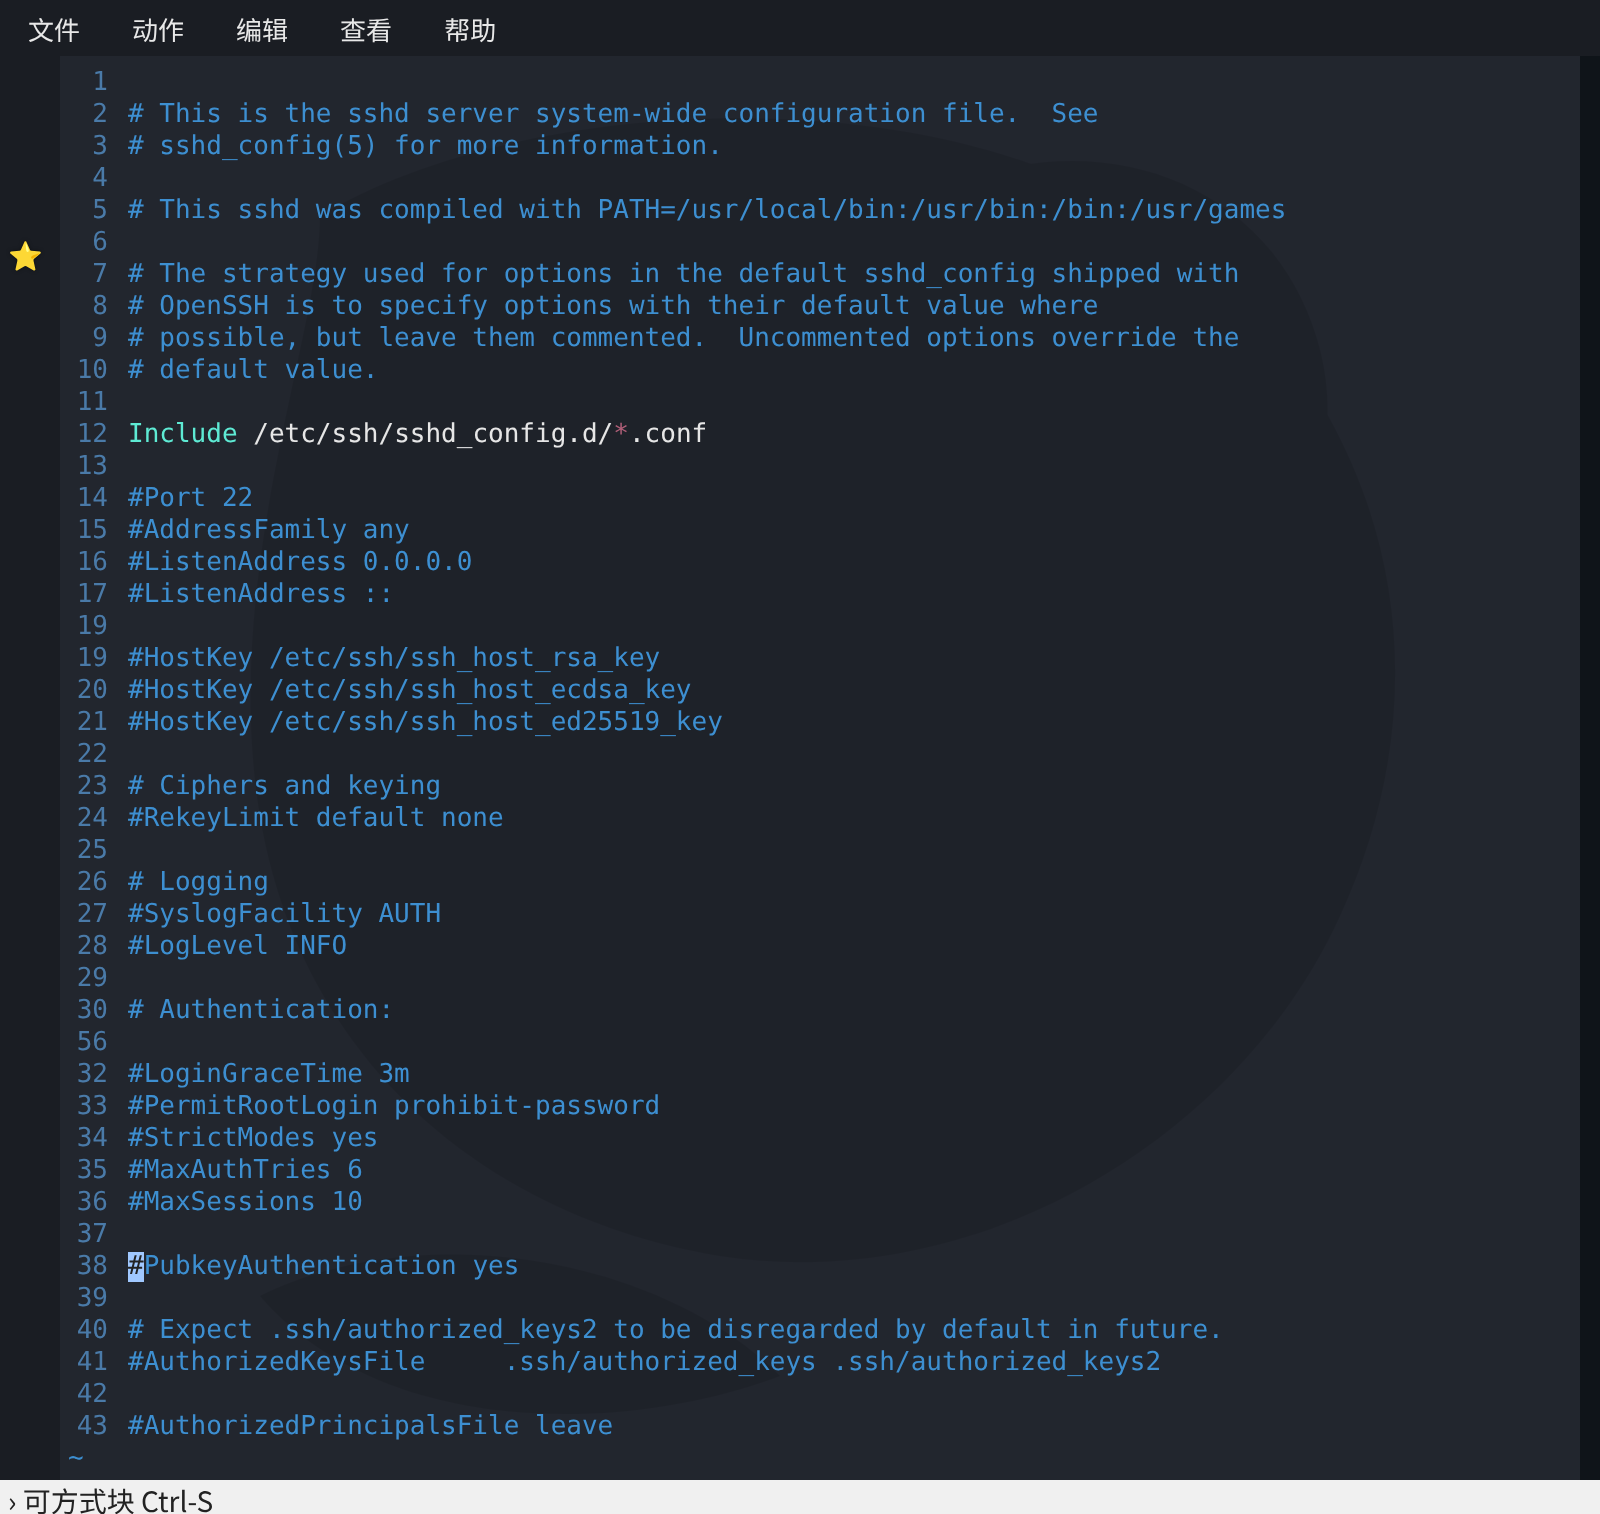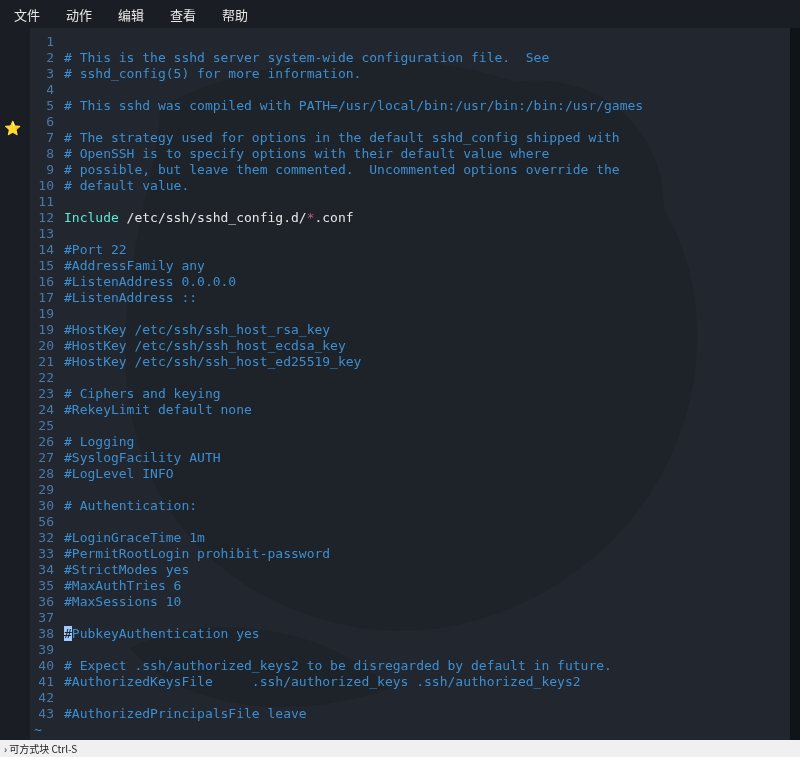--- a/index.html
+++ b/index.html
@@ -88,21 +88,21 @@
   .tilde-row {
     color: #3d8fd1;
     font-size: 13px;
     line-height: 16px;
     padding-left: 4px;
   }
   .statusbar {
     height: 17px;
     background: #f0f0f0;
     color: #222;
-    font-size: 10px;
+    font-size: 14px;
     font-family: "Noto Sans CJK SC", "PingFang SC", sans-serif;
     padding: 1px 4px 0 4px;
     overflow: hidden;
     white-space: nowrap;
   }
   .right-edge {
     width: 10px;
     background: #0f1419;
   }
 </style>
@@ -160,21 +160,21 @@
         <div class="row"><span class="ln">22</span><span class="content"></span></div>
         <div class="row"><span class="ln">23</span><span class="content"><span class="tok-comment"># Ciphers and keying</span></span></div>
         <div class="row"><span class="ln">24</span><span class="content"><span class="tok-comment">#RekeyLimit default none</span></span></div>
         <div class="row"><span class="ln">25</span><span class="content"></span></div>
         <div class="row"><span class="ln">26</span><span class="content"><span class="tok-comment"># Logging</span></span></div>
         <div class="row"><span class="ln">27</span><span class="content"><span class="tok-comment">#SyslogFacility AUTH</span></span></div>
         <div class="row"><span class="ln">28</span><span class="content"><span class="tok-comment">#LogLevel INFO</span></span></div>
         <div class="row"><span class="ln">29</span><span class="content"></span></div>
         <div class="row"><span class="ln">30</span><span class="content"><span class="tok-comment"># Authentication:</span></span></div>
         <div class="row"><span class="ln">56</span><span class="content"></span></div>
-        <div class="row"><span class="ln">32</span><span class="content"><span class="tok-comment">#LoginGraceTime 1m</span></span></div>
+        <div class="row"><span class="ln">32</span><span class="content"><span class="tok-comment">#LoginGraceTime 3m</span></span></div>
         <div class="row"><span class="ln">33</span><span class="content"><span class="tok-comment">#PermitRootLogin prohibit-password</span></span></div>
         <div class="row"><span class="ln">34</span><span class="content"><span class="tok-comment">#StrictModes yes</span></span></div>
         <div class="row"><span class="ln">35</span><span class="content"><span class="tok-comment">#MaxAuthTries 6</span></span></div>
         <div class="row"><span class="ln">36</span><span class="content"><span class="tok-comment">#MaxSessions 10</span></span></div>
         <div class="row"><span class="ln">37</span><span class="content"></span></div>
         <div class="row"><span class="ln">38</span><span class="content"><span class="cursor-block">#</span><span class="tok-comment">PubkeyAuthentication yes</span></span></div>
         <div class="row"><span class="ln">39</span><span class="content"></span></div>
         <div class="row"><span class="ln">40</span><span class="content"><span class="tok-comment"># Expect .ssh/authorized_keys2 to be disregarded by default in future.</span></span></div>
         <div class="row"><span class="ln">41</span><span class="content"><span class="tok-comment">#AuthorizedKeysFile     .ssh/authorized_keys .ssh/authorized_keys2</span></span></div>
         <div class="row"><span class="ln">42</span><span class="content"></span></div>

